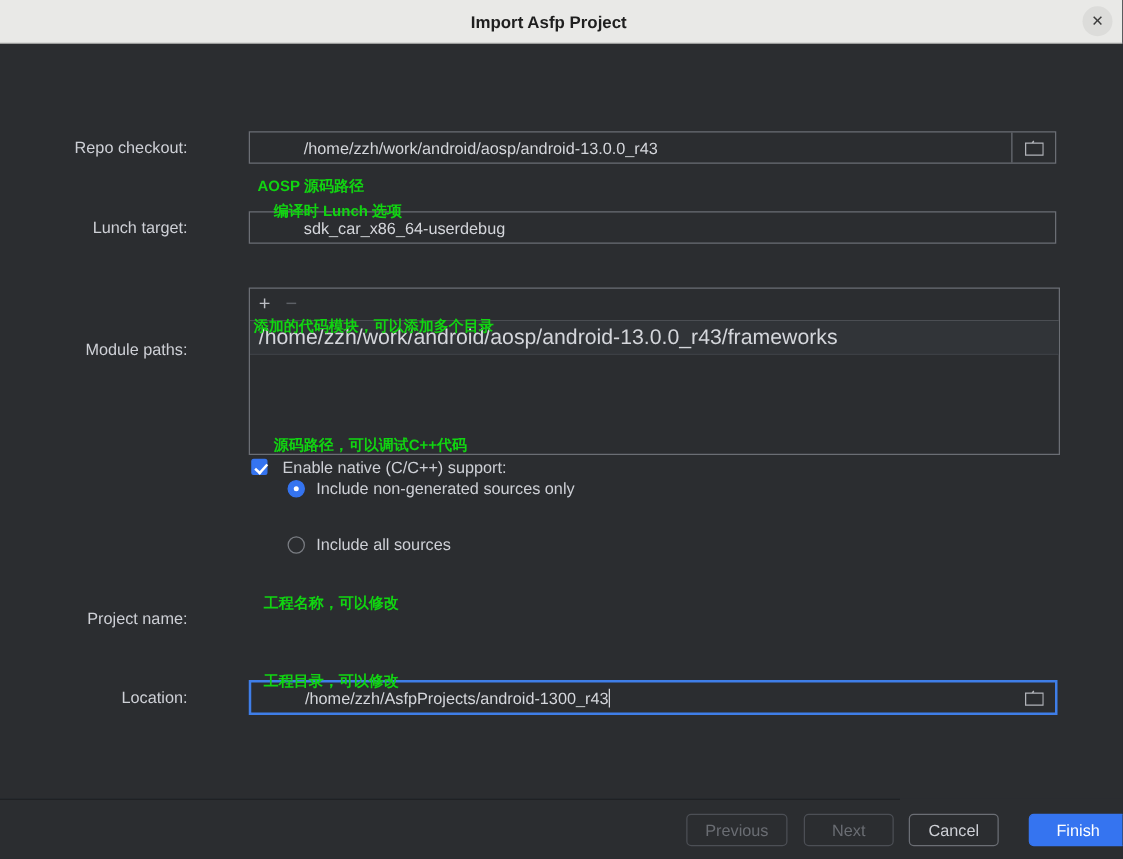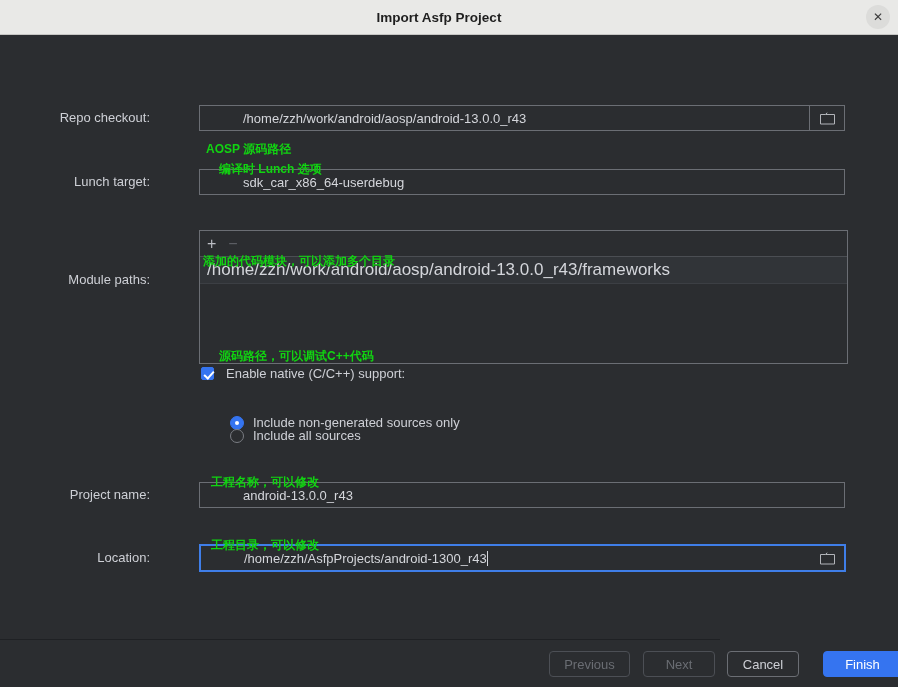--- a/index.html
+++ b/index.html
@@ -288,34 +288,31 @@
       <span class="tb-icon disabled">−</span>
     </div>
     <div class="list-row">/home/zzh/work/android/aosp/android-13.0.0_r43/frameworks</div>
   </div>
 
   <div class="note" style="left:219px; top:313px;">源码路径，可以调试C++代码</div>
   <div class="check-line" style="left:201px; top:331px;">
     <span class="cb"></span>
     <span class="ctl-text">Enable native (C/C++) support:</span>
   </div>
-  <div class="radio-line" style="left:230px; top:380px;align-items:center;">
+  <div class="radio-line" style="left:230px; top:348px;align-items:center;">
     <span class="rb on"></span>
     <span class="ctl-text">Include non-generated sources only</span>
   </div>
   <div class="radio-line" style="left:230px; top:393px;">
     <span class="rb"></span>
     <span class="ctl-text">Include all sources</span>
   </div>
 
   <div class="row-label" style="left:0px; top:452px;">Project name:</div>
   <div class="note" style="left:211px; top:439px;">工程名称，可以修改</div>
-  <div class="field" style="left:199px; top:447px; width:646px;">
-    <div class="field-text">android-13.0.0_r43</div>
-  </div>
 
   <div class="row-label" style="left:0px; top:515px;">Location:</div>
   <div class="note" style="left:211px; top:502px;">工程目录，可以修改</div>
   <div class="field focused" style="left:199px; top:509px; width:647px; height:28px;">
     <div class="field-text">/home/zzh/AsfpProjects/android-1300_r43</div>
     <span class="caret"></span>
     <div class="browse-btn">
       <svg class="folder-ico" width="15" height="13" viewBox="0 0 15 13">
         <path d="M0.5 2.5 L5.5 2.5 L7 0.8 L6 2.5 L14.5 2.5 L14.5 12 L0.5 12 Z" fill="none" stroke="#b2b4b9" stroke-width="1"></path>
       </svg>

